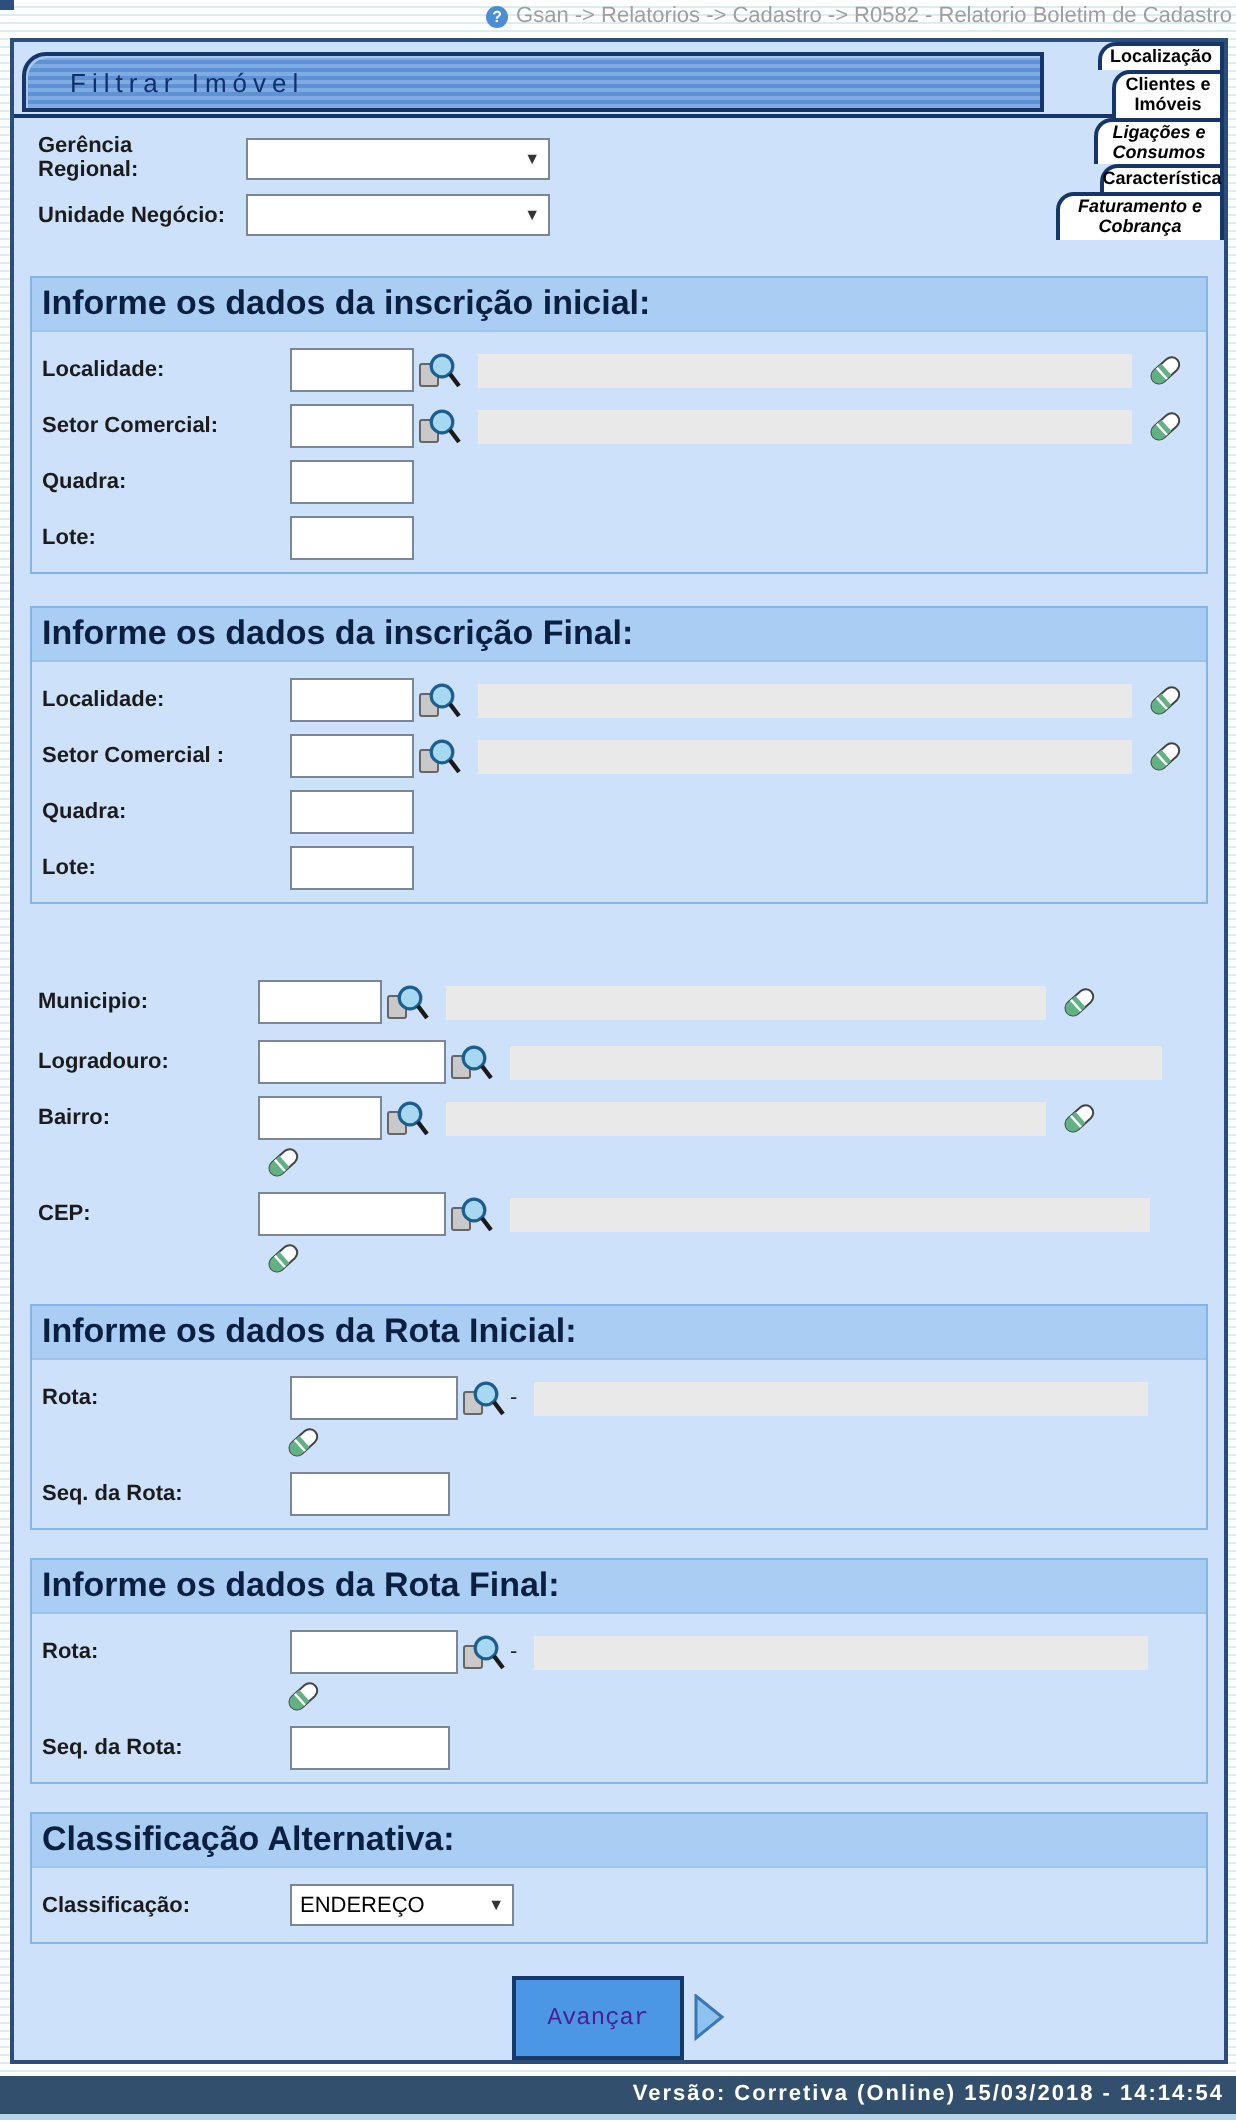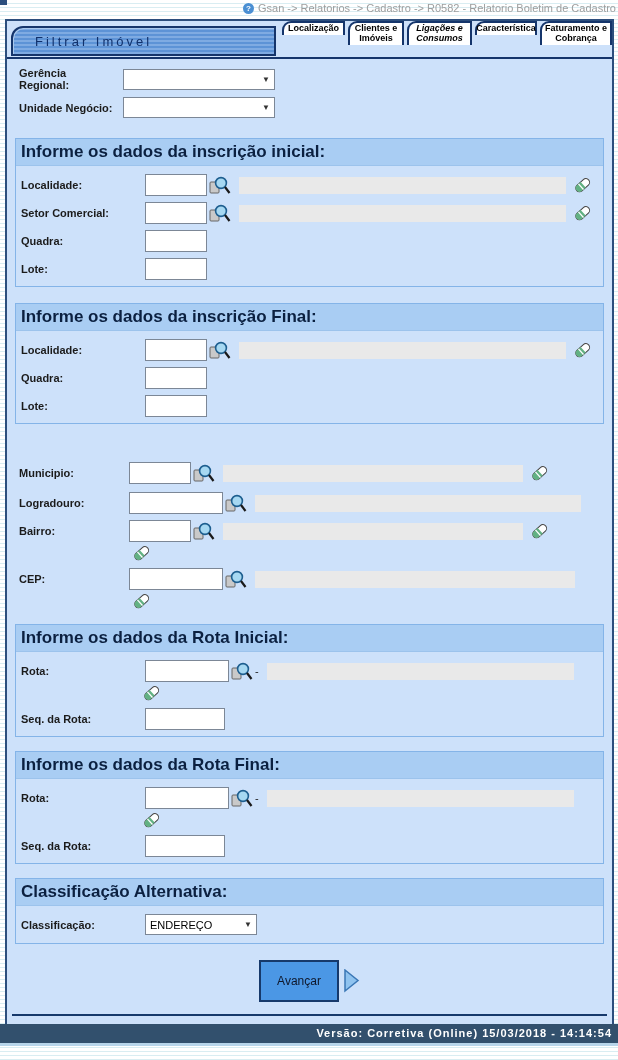--- a/index.html
+++ b/index.html
@@ -16,25 +16,25 @@
              font-size:8px; font-weight:bold; line-height:11px; text-align:center; margin-right:4px; }
   .panel { position:absolute; left:5px; top:19px; width:609px; height:1013px;
            border:2px solid #2c4e7d; background:#cde1fa; overflow:hidden; }
   .header-row { display:flex; height:38px; border-bottom:2px solid #15356b; }
   .titlebar { flex:1; height:30px; margin:5px 3px 0 4px;
               background:repeating-linear-gradient(180deg,#7fabe2 0px,#7fabe2 2px,#5d93d6 2px,#5d93d6 4px);
               border:2px solid #15356b; border-radius:12px 0 0 0;
               display:flex; align-items:center; padding-left:22px;
               font-size:13px; letter-spacing:3px; color:#10306b;
               box-shadow:inset 1px 1px 0 #a9c8ec; }
-  .tabs { display:flex; align-items:flex-start; }
+  .tabs { display:flex; align-items:flex-end;flex-direction:column; }
   .tab { background:#ffffff; border:2px solid #15356b; border-bottom:none; border-top-left-radius:9px;
          margin-left:3px; padding:1px 2px; font-size:9px; font-weight:bold; color:#000;
          display:flex; align-items:center; justify-content:center; text-align:center; line-height:1.1; cursor:pointer; }
-  .tab-1{width:63px;} .tab-2{width:56px;} .tab-3{width:65px;font-style:italic;} .tab-4{width:62px;} .tab-5{width:72px;}
+  .tab-1{width:63px;} .tab-2{width:56px;} .tab-3{width:65px;font-style:italic;} .tab-4{width:62px;} .tab-5{width:84px;font-style:italic;}
   .frow { display:flex; align-items:center; margin:8px 0 0 12px; }
   .flabel { font-weight:bold; font-size:11px; color:#1b1b1b; padding-right:4px; }
   .w100 { width:104px; }
   .selectbox { height:21px; background:#fff; border:1px solid #7c8796; display:flex; align-items:center;
                justify-content:space-between; padding:0 4px; cursor:pointer; font-size:11px; }
   .w152 { width:152px; }
   .w96  { width:112px; }
   .sel-arrow { font-size:8px; color:#333; }
   .section { margin:16px 8px 0 8px; border:1px solid #84b4e8; }
   .m-top20 { margin-top:20px; }
@@ -51,29 +51,29 @@
   .w62 {width:62px;} .w84 {width:84px;} .w80 {width:80px;} .w94 {width:94px;}
   .lookup { display:inline-flex; margin-left:2px; cursor:pointer; }
   .robar { height:17px; background:#e9e9e9; }
   .grow { flex:1; margin:0 8px; }
   .erase { display:inline-flex; cursor:pointer; }
   .pad-r6 { padding-right:6px; }
   .sp48 { width:48px; }
   .sub-erase { margin:2px 0 0 126px; height:18px; display:flex; align-items:center; }
   .dash { font-size:11px; color:#222; margin-left:2px; }
   .adv-row { display:flex; justify-content:center; align-items:center; margin-top:16px; gap:5px; }
-  .btn-avancar { background:#4b97e5; border:2px solid #16396b; font-size:12px; color:#0f172a;
-                 padding:12px 16px; cursor:pointer; font-family:Liberation Sans, sans-serif; }
+  .btn-avancar { background:#4b97e5; border:2px solid #16396b; font-size:12px; color:#4c1d95;
+                 padding:12px 16px; cursor:pointer; font-family:Liberation Mono, monospace; }
   .hr { border-top:2px solid #16396b; margin:12px 5px 0 5px; }
   .btn-row { display:flex; margin:6px 10px 0 10px; }
   .btn { background:#abcdf0; border:2px solid #16396b; font-size:12px; color:#000; padding:2px 12px;
          cursor:pointer; font-family:"Liberation Sans", sans-serif; }
   .btn-cancelar { margin-left:10px; }
   .btn-concluir { margin-left:auto; }
-  .footer { position:absolute; left:0; bottom:14px; width:618px; }
+  .footer { position:absolute; left:0; bottom:0; width:618px; }
   .fbar { height:19px; background:#32506d; color:#ffffff; font-size:11px; font-weight:bold;
           letter-spacing:1px; text-align:right; line-height:19px; padding-right:6px; }
   .fstrip { height:3px; background:#b7d5ea; }
 </style>
 </head>
 <body>
 
 <svg width="0" height="0" style="position:absolute">
   <defs>
     <g id="ic-lookup">
@@ -188,20 +188,35 @@
             </svg>
           </span>
         <div class="robar grow"></div>
         <span class="erase pad-r6">
             <svg width="18" height="17">
               <use href="#ic-erase"></use>
             </svg>
           </span>
       </div>
       <div class="srow">
+        <label class="flabel">Setor Comercial :</label>
+        <input class="inp w62" type="text" style="">
+        <span class="lookup">
+            <svg width="22" height="19">
+              <use href="#ic-lookup"></use>
+            </svg>
+          </span>
+        <div class="robar grow"></div>
+        <span class="erase pad-r6">
+            <svg width="18" height="17">
+              <use href="#ic-erase"></use>
+            </svg>
+          </span>
+      </div>
+      <div class="srow">
         <label class="flabel">Quadra:</label>
         <input class="inp w62" type="text" style="">
       </div>
       <div class="srow">
         <label class="flabel">Lote:</label>
         <input class="inp w62" type="text" style="">
       </div>
     </div>
   </div>
 

